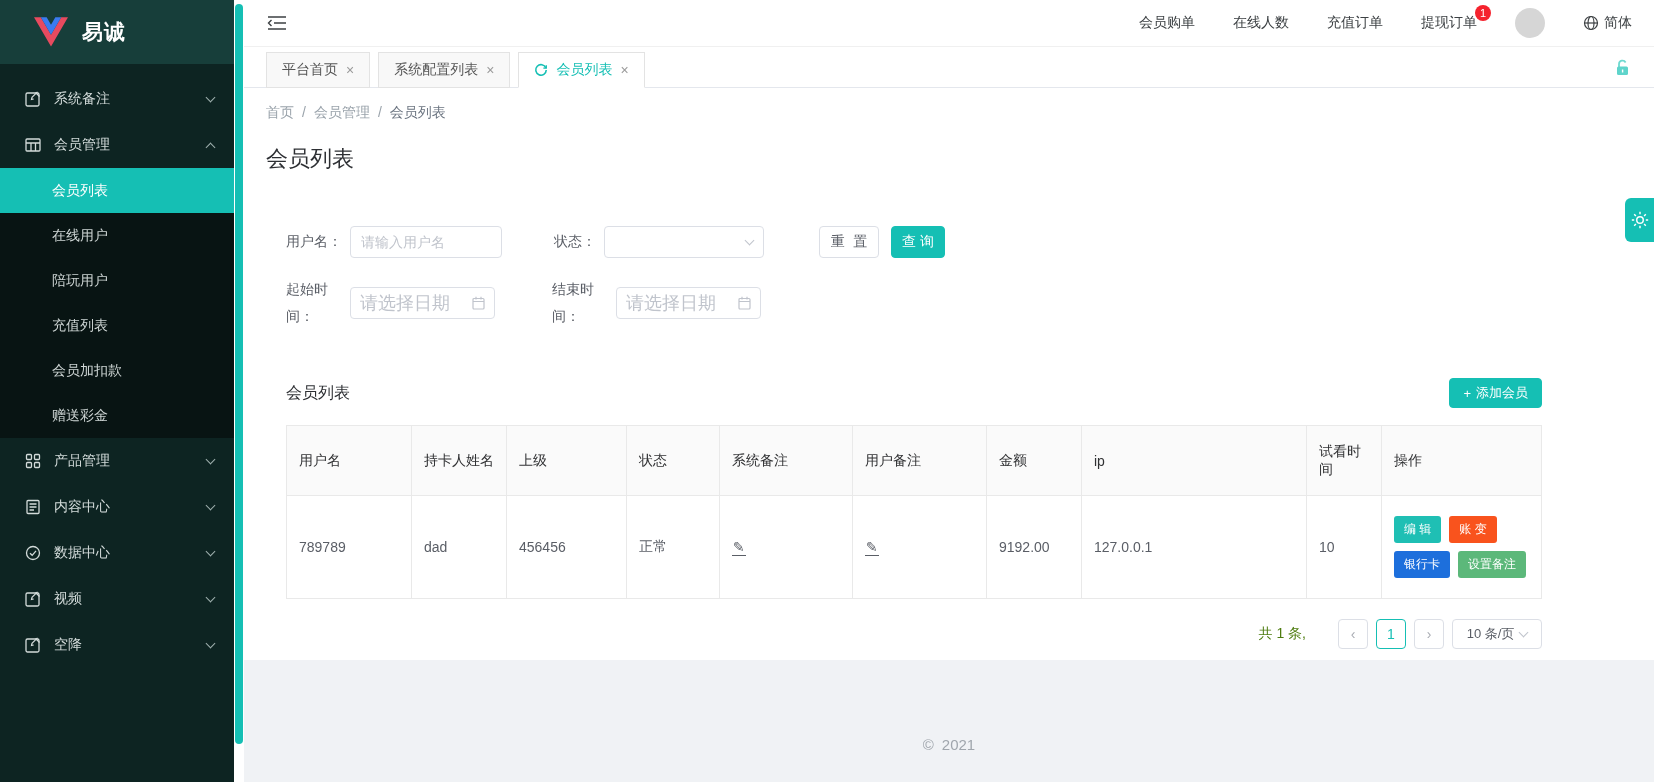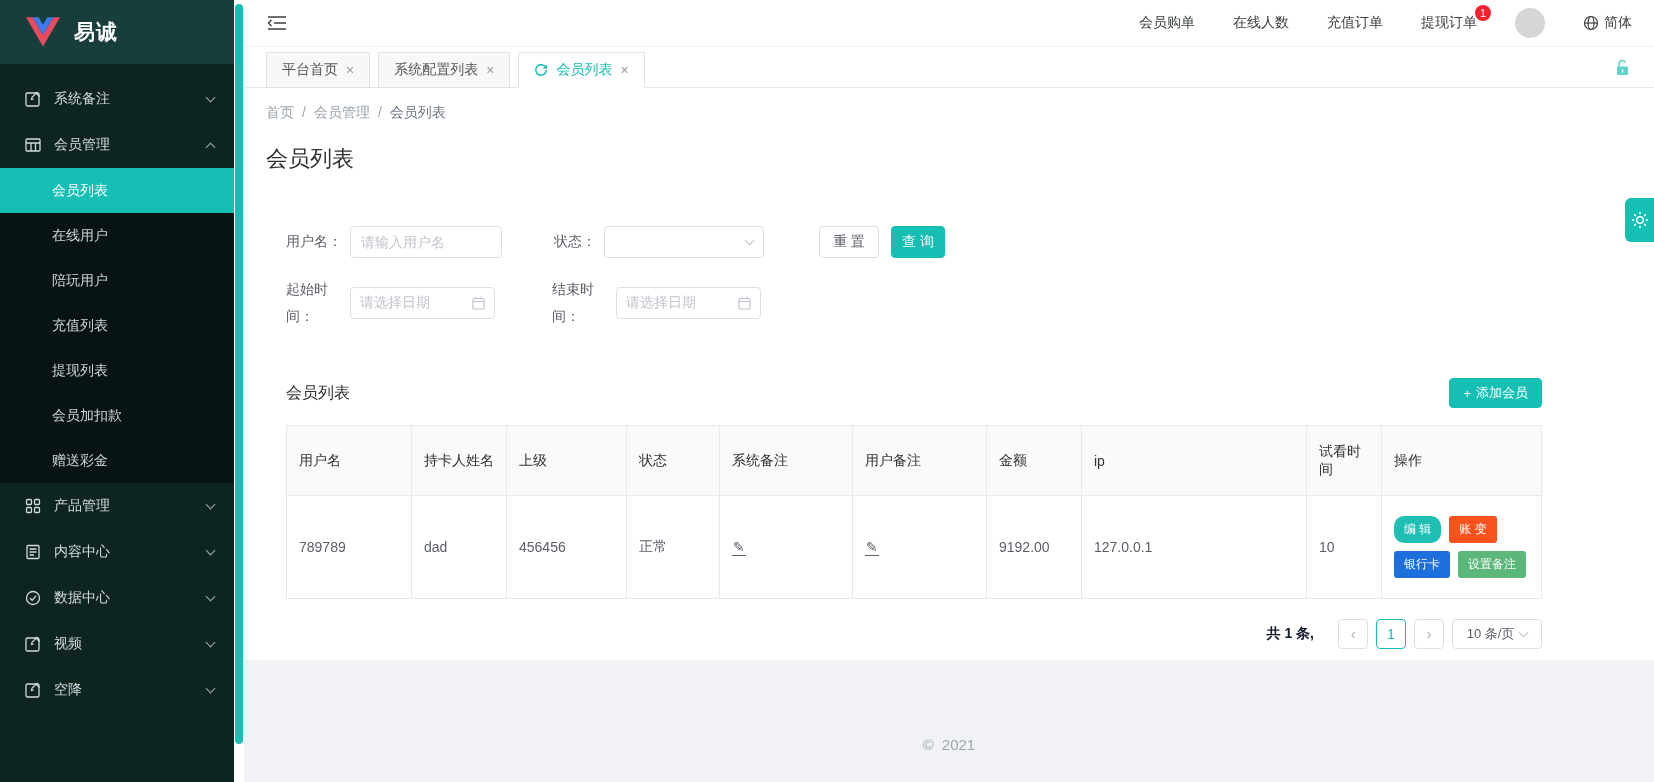--- a/index.html
+++ b/index.html
@@ -2,21 +2,21 @@
 <html><head>
 <meta charset="utf-8">
 <style>
   * { margin:0; padding:0; box-sizing:border-box; }
   html,body { width:1654px; height:782px; overflow:hidden; }
   body { font-family:"Liberation Sans","DejaVu Sans",sans-serif; font-size:14px; color:#333; background:#fff; }
   .app { display:flex; width:1654px; height:782px; position:relative; }
 
   
   .sidebar { width:234px; height:782px; background:#0d2422; flex:0 0 234px; display:flex; flex-direction:column; }
-  .logo-row { height:64px; background:#173e3a; display:flex; align-items:center; padding-left:26px; }
+  .logo-row { height:64px; background:#173e3a; display:flex; align-items:center; padding-left:34px; }
   .logo-row svg { margin-right:14px; }
   .logo-text { color:#fff; font-size:21px; font-weight:bold; letter-spacing:1px; }
   .nav { padding-top:12px; }
   .nav-item { height:46px; display:flex; align-items:center; padding:0 20px 0 24px; color:#d3dbda; cursor:pointer; }
   .nav-item .ic { width:18px; margin-right:12px; display:flex; align-items:center; justify-content:center; }
   .nav-item .lbl { flex:1; font-size:14px; }
   .caret { width:7px; height:7px; border-right:1.6px solid #9fb0ae; border-bottom:1.6px solid #9fb0ae; transform:rotate(45deg); margin-top:-4px; }
   .caret.up { transform:rotate(-135deg); margin-top:4px; }
   .submenu { background:#081413; }
   .sub-item { height:45px; display:flex; align-items:center; padding-left:52px; color:#cfd6d5; font-size:14px; cursor:pointer; }
@@ -52,45 +52,45 @@
   .filter { margin-left:20px; margin-top:52px; }
   .f-row { display:flex; align-items:center; margin-bottom:18px; }
   .f-label { color:#5a5e66; margin-right:8px; }
   .f-label.wrap { width:58px; line-height:27px; margin-right:6px; }
   .inp { width:152px; height:32px; border:1px solid #dcdfe6; border-radius:4px; padding:0 10px; font-size:14px; color:#333; background:#fff; display:flex; align-items:center; }
   .inp::placeholder { color:#c0c4cc; }
   input.inp { font-family:inherit; }
   .sel { width:160px; height:32px; border:1px solid #dcdfe6; border-radius:4px; display:flex; align-items:center; justify-content:flex-end; padding:0 10px; cursor:pointer; }
   .chev { width:7px; height:7px; border-right:1.4px solid #c0c4cc; border-bottom:1.4px solid #c0c4cc; transform:rotate(45deg); margin-top:-3px; }
   .date-box { width:145px; height:32px; border:1px solid #dcdfe6; border-radius:4px; display:flex; align-items:center; padding:0 9px; gap:6px; cursor:text; }
-  .date-box .ph { flex:1; color:#c0c4cc; font-size:14px; }
+  .date-box .ph { flex:1; color:#c0c4cc; font-size:18px; }
   .gap-lg { margin-left:52px; }
   .gap-md { margin-left:57px; }
-  .btn-reset { margin-left:55px; width:60px; height:32px; background:#fff; border:1px solid #dcdfe6; border-radius:4px; color:#5a5e66; font-size:14px; cursor:pointer; font-family:Liberation Serif, serif; }
+  .btn-reset { margin-left:55px; width:60px; height:32px; background:#fff; border:1px solid #dcdfe6; border-radius:4px; color:#5a5e66; font-size:14px; cursor:pointer; font-family:Liberation Mono, monospace; }
   .btn-search { margin-left:12px; width:54px; height:32px; background:#15bfb4; border:1px solid #15bfb4; border-radius:4px; color:#fff; font-size:14px; cursor:pointer; font-family:inherit; }
 
   .card { margin-left:20px; margin-right:104px; margin-top:48px; }
   .card-head { display:flex; align-items:center; }
   .card-title { font-size:16px; color:#2d2f33; }
   .btn-add { margin-left:auto; height:30px; padding:0 13px; background:#15bfb4; border:1px solid #15bfb4; border-radius:4px; color:#fff; font-size:13px; cursor:pointer; display:flex; align-items:center; gap:5px; font-family:inherit; }
 
   table.grid { border-collapse:collapse; table-layout:fixed; width:100%; margin-top:17px; }
   .grid th, .grid td { border:1px solid #e9e9e9; padding:10px 12px; text-align:left; font-weight:normal; font-size:14px; }
   .grid th { background:#fafafa; color:#303133; height:70px; font-weight:500; }
   .grid td { height:103px; color:#5a5e66; background:#fff; }
   .pencil { display:inline-block; color:#5a5e66; border-bottom:1px solid #5a5e66; line-height:14px; padding:0 1px 1px 1px; cursor:pointer; }
   .act-wrap { display:flex; flex-wrap:wrap; gap:8px; }
   .abtn { height:27px; padding:0 10px; border:none; border-radius:3px; color:#fff; font-size:12px; cursor:pointer; font-family:inherit; }
-  .abtn.edit { background:#1fbfb4;border-radius:10px; }
+  .abtn.edit { background:#1fbfb4; }
   .abtn.change { background:#f9531d; }
   .abtn.bank { background:#1d6fdc; }
   .abtn.remark { background:#5cb87a; }
 
   .pager { display:flex; align-items:center; justify-content:flex-end; margin-top:20px; gap:8px; }
-  .pager .total { color:#0f172a; margin-right:16px;font-weight:bold; }
+  .pager .total { color:#4d7c0f; margin-right:24px; }
   .pg { width:30px; height:30px; border:1px solid #dcdfe6; border-radius:4px; background:#fff; display:flex; align-items:center; justify-content:center; color:#a8abb2; cursor:pointer; font-size:14px; }
   .pg.cur { border-color:#15bfb4; color:#15bfb4; }
   .pg-size { width:90px; height:30px; border:1px solid #dcdfe6; border-radius:4px; background:#fff; display:flex; align-items:center; justify-content:center; gap:6px; color:#5a5e66; cursor:pointer; font-size:13px; }
 
   
   .footer { height:122px; background:#f0f2f5; display:flex; justify-content:center; }
   .copyright { margin-top:76px; color:#a0a6ad; font-size:15px; display:flex; gap:8px; align-items:flex-start; }
 
   
   .gear-fab { position:absolute; right:0; top:198px; width:29px; height:44px; background:#15bfb4; border:none; border-radius:6px 0 0 6px; cursor:pointer; display:flex; align-items:center; justify-content:center; }
@@ -134,23 +134,20 @@
             <span>会员列表</span>
           </div>
         <div class="sub-item">
             <span>在线用户</span>
           </div>
         <div class="sub-item">
             <span>陪玩用户</span>
           </div>
         <div class="sub-item">
             <span>充值列表</span>
-          </div>
-        <div class="sub-item">
-            <span>提现列表</span>
           </div>
         <div class="sub-item">
             <span>会员加扣款</span>
           </div>
         <div class="sub-item">
             <span>赠送彩金</span>
           </div>
       </div>
       <div class="nav-item">
         <span class="ic">

